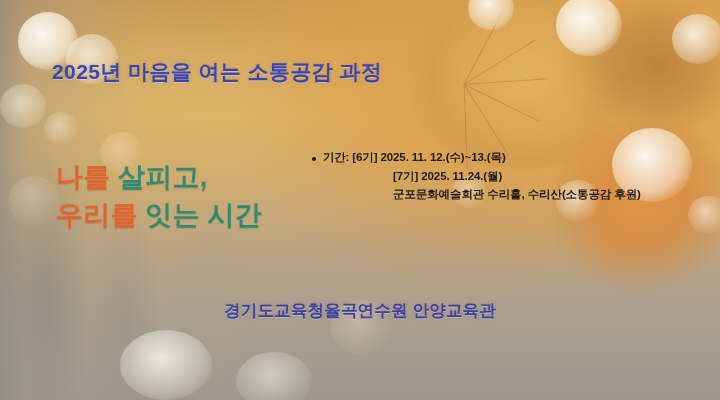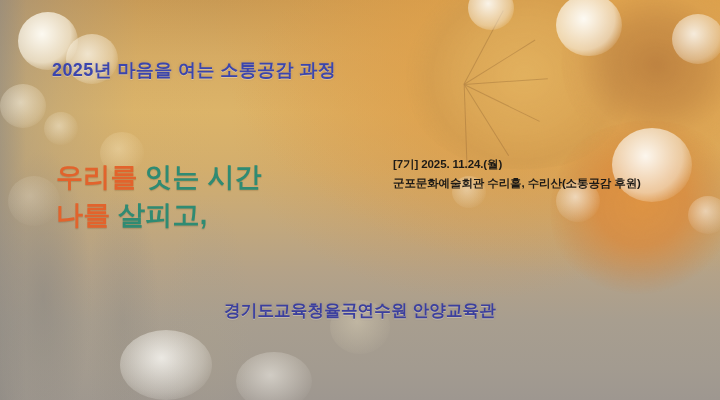--- a/index.html
+++ b/index.html
@@ -155,21 +155,21 @@
     position: absolute;
     border-radius: 50%;
     pointer-events: none;
   }
 
   
   .title {
     position: absolute;
     left: 52px;
     top: 58px;
-    font-size: 18px;
+    font-size: 21px;
     font-weight: 700;
     letter-spacing: 0.4px;
     color: #3b45ad;
     text-shadow:
       0 1px 0 rgba(255,244,214,0.38),
       0 0 3px rgba(40,46,120,0.22);
     white-space: nowrap;
   }
 
   .slogan {
@@ -276,30 +276,34 @@
   <div class="bokeh" style="left:452px; top:176px; width:34px; height:32px; background:radial-gradient(circle at 44% 40%, rgba(255,253,246,0.42), rgba(255,251,240,0) 80%);"></div>
 
   <div class="bokeh" style="left:120px; top:330px; width:92px; height:70px; background:radial-gradient(ellipse at 45% 40%, rgba(255,254,250,0.78), rgba(250,248,242,0.30) 58%, rgba(248,246,240,0) 82%);"></div>
   <div class="bokeh" style="left:236px; top:352px; width:76px; height:58px; background:radial-gradient(ellipse at 45% 40%, rgba(252,250,244,0.52), rgba(248,246,240,0) 80%);"></div>
   <div class="bokeh" style="left:330px; top:300px; width:60px; height:54px; background:radial-gradient(ellipse at 45% 40%, rgba(238,228,198,0.34), rgba(238,228,198,0) 80%);"></div>
 
   <div class="title">2025년 마음을 여는 소통공감 과정</div>
 
   <div class="slogan">
     <div>
+      <span class="me">나를 </span><span class="we">살피고,</span>
+    </div>
+    <div>
       <span class="me">우리를 </span><span class="we">잇는 시간</span>
     </div>
-    <div>
-      <span class="me">나를 </span><span class="we">살피고,</span>
-    </div>
   </div>
 
   <div class="details">
 
 
+    <div class="bullet-row">
+      <span class="dot"></span>
+      <span class="bullet-text"><span class="label">기간: </span><span>[6기] 2025. 11. 12.(수)~13.(목)</span></span>
+    </div>
 
     <div class="sub-row">
       <span>[7기] 2025. 11.24.(월)</span>
     </div>
 
 
     <div class="sub-row">
       <span>군포문화예술회관 수리홀, 수리산(소통공감 후원)</span>
     </div>
 

